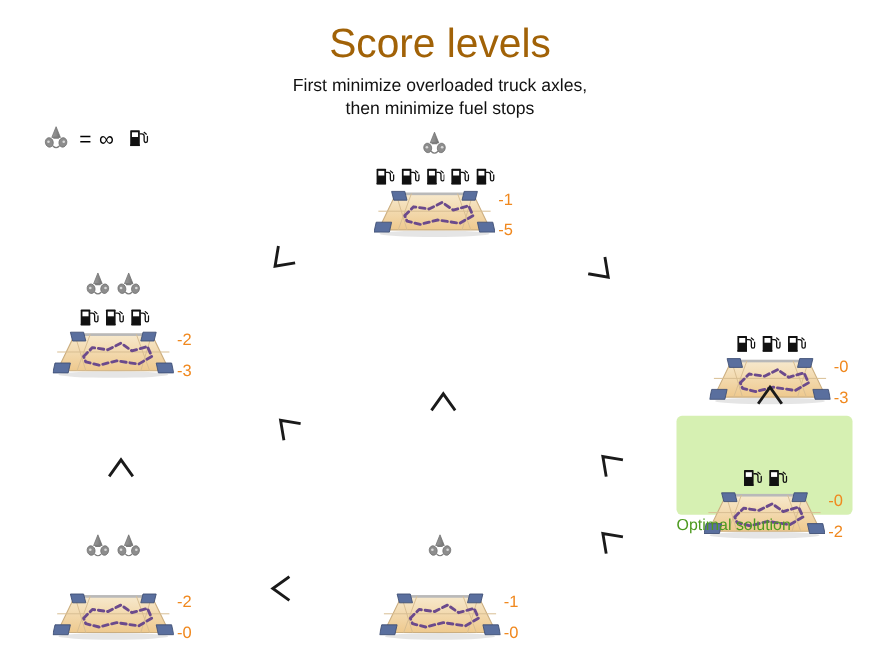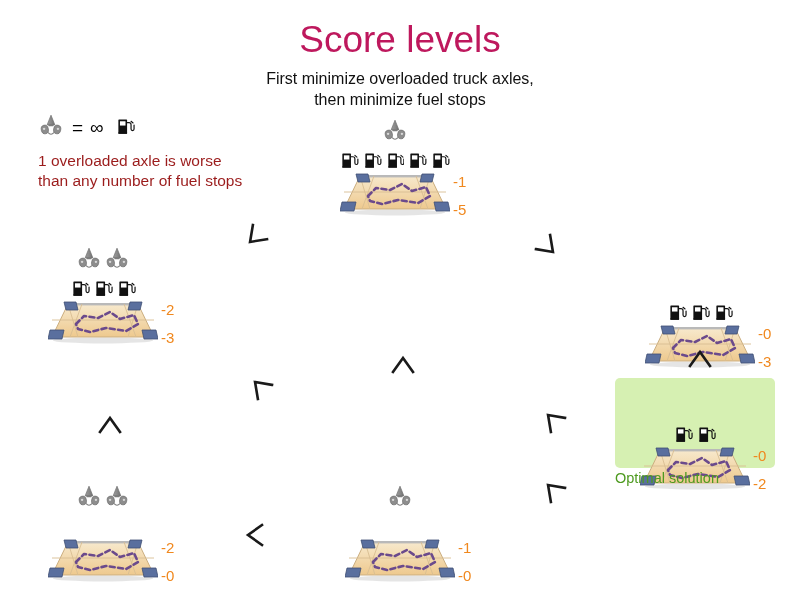--- a/index.html
+++ b/index.html
@@ -19,21 +19,21 @@
   
   #title {
     position: absolute;
     left: 0;
     top: 18px;
     width: 800px;
     text-align: center;
     font-size: 37px;
     line-height: 44px;
     font-weight: 400;
-    color: #be185d;
+    color: #a16207;
   }
   #subtitle {
     position: absolute;
     left: 0;
     top: 68px;
     width: 800px;
     text-align: center;
     font-size: 16px;
     line-height: 21px;
     color: #111;
@@ -151,22 +151,20 @@
     <span class="legend-eq">=</span>
     <span class="legend-inf">∞</span>
     <span class="legend-fuel-slot"><svg width="19" height="19" viewBox="0 0 24 24">
     <rect x="3" y="3" width="11" height="18" rx="0.8" fill="#111111"></rect>
     <rect x="5" y="5.4" width="7" height="5.4" fill="#ffffff"></rect>
     <rect x="3" y="19.4" width="11" height="1.8" fill="#111111"></rect>
     <path d="M14.3 7.2 h2.1 a2.6 2.6 0 0 1 2.6 2.6 v5.4 a1.9 1.9 0 0 0 1.9 1.9 a1.9 1.9 0 0 0 1.9 -1.9 v-5" fill="none" stroke="#111111" stroke-width="1.5" stroke-linecap="round"></path>
     <path d="M19 5.4 l2.6 2.2" stroke="#111111" stroke-width="1.4" stroke-linecap="round"></path>
   </svg></span>
   </div>
-  <div id="legend-text">1 overloaded axle is worse
-than any number of fuel stops</div>
 </div>
 
 <div class="node" id="node-top-center" style="left:340px; top:118px; width:110px;">
     <div class="icon-row axles">
       <svg width="26" height="26" viewBox="0 0 24 24">
     <defs>
       <linearGradient id="axg" x1="0" y1="0" x2="1" y2="0">
         <stop offset="0" stop-color="#9a9a9a"></stop>
             <stop offset="0.5" stop-color="#8a8a8a"></stop>
             <stop offset="1" stop-color="#6e6e6e"></stop>

